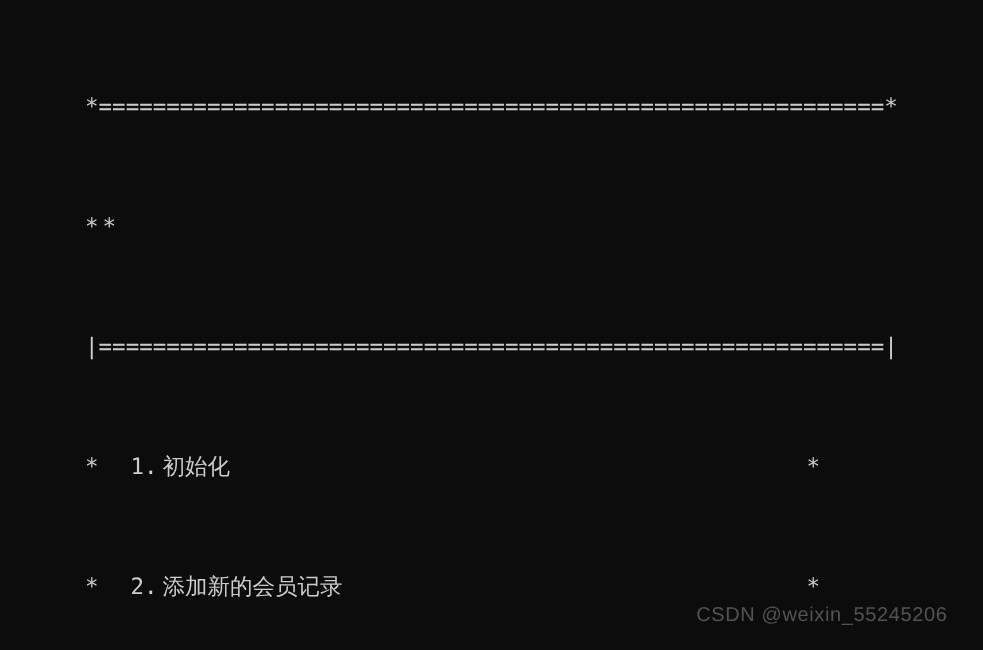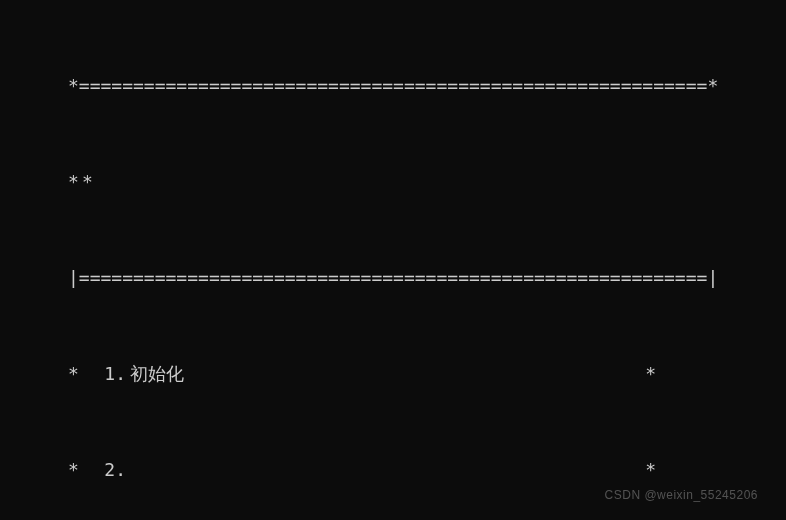--- a/index.html
+++ b/index.html
@@ -67,21 +67,21 @@
       line-height: 24px;
       padding-left: 68px;
       letter-spacing: 0;
     }
     .watermark {
       position: absolute;
       bottom: 18px;
       right: 28px;
       color: #6a6a6a;
       font-family: Arial, sans-serif;
-      font-size: 12px;
+      font-size: 16px;
       opacity: 0.75;
       letter-spacing: 0.5px;
     }
   </style>
 </head>
 <body>
 
 <div class="terminal">
 
   <div class="divider-row">*==========================================================*</div>
@@ -96,20 +96,21 @@
   <div class="menu-row">
     <span class="menu-left-star">*</span>
     <span class="menu-number">1.</span>
     <span class="menu-text">初始化</span>
     <span class="menu-right-star">*</span>
   </div>
 
   <div class="menu-row">
     <span class="menu-left-star">*</span>
     <span class="menu-number">2.</span>
+    <span class="menu-text">添加新的会员记录</span>
     <span class="menu-right-star">*</span>
   </div>
 
   
 
   
 
   
 
   

